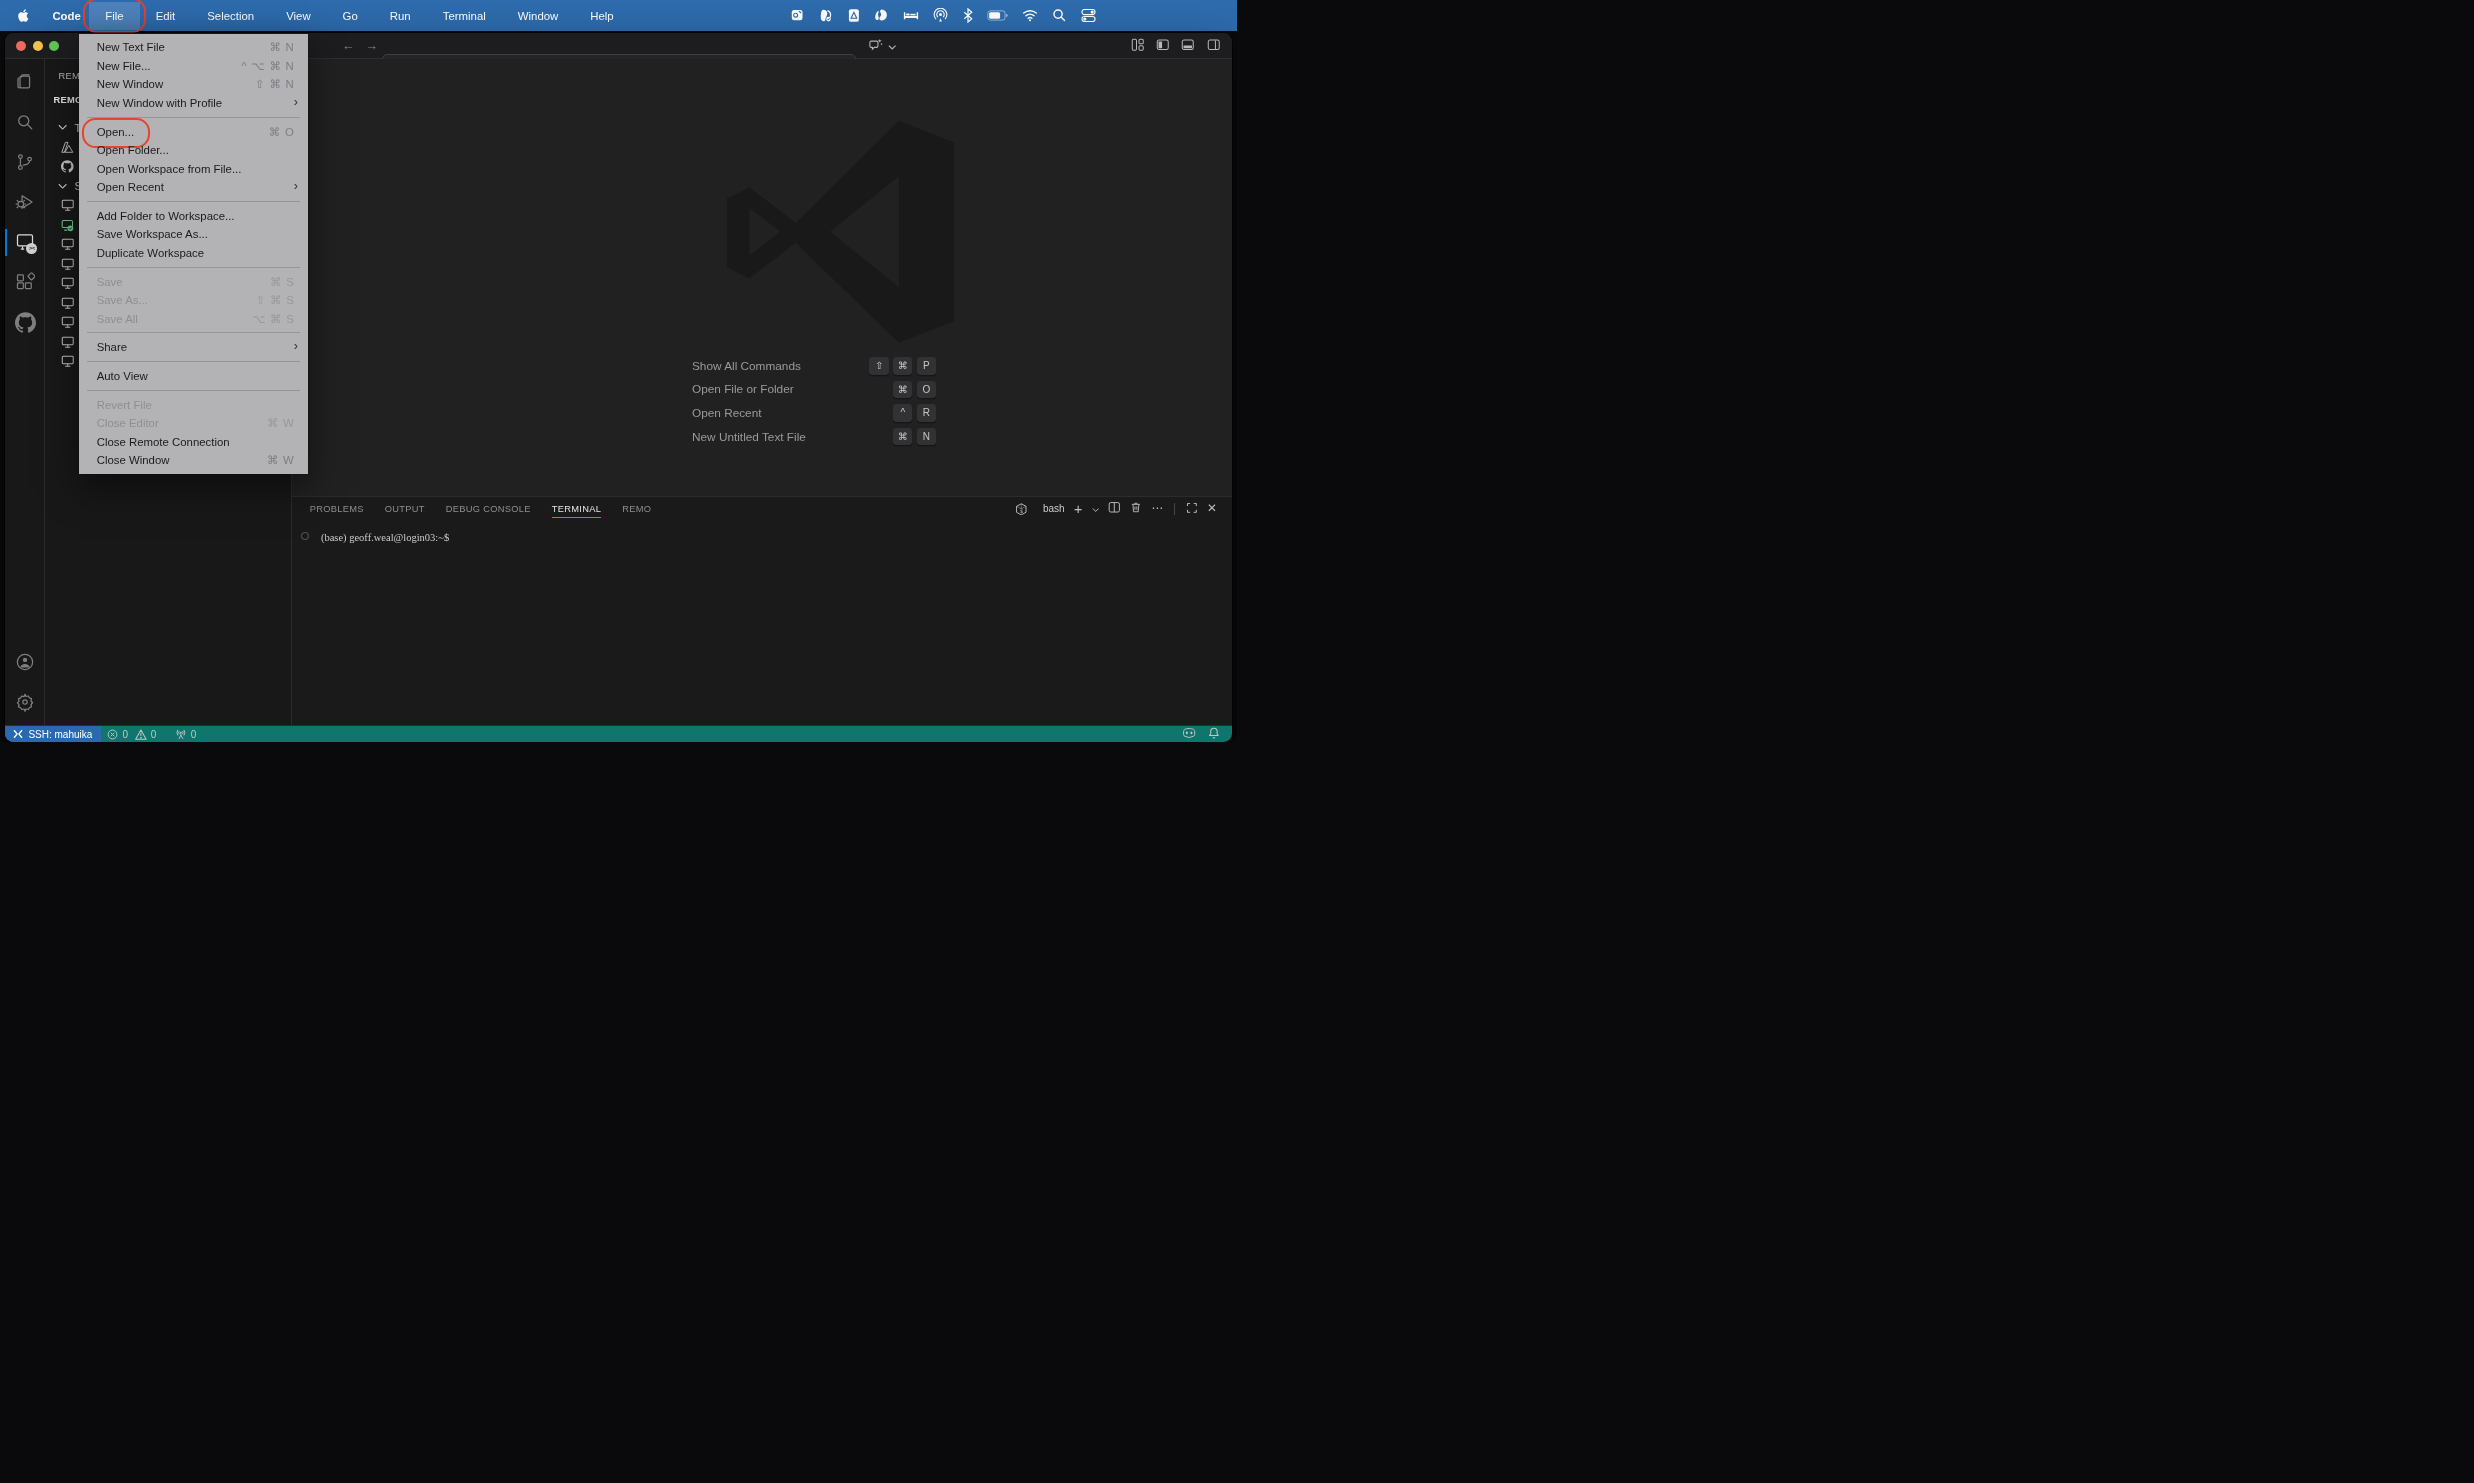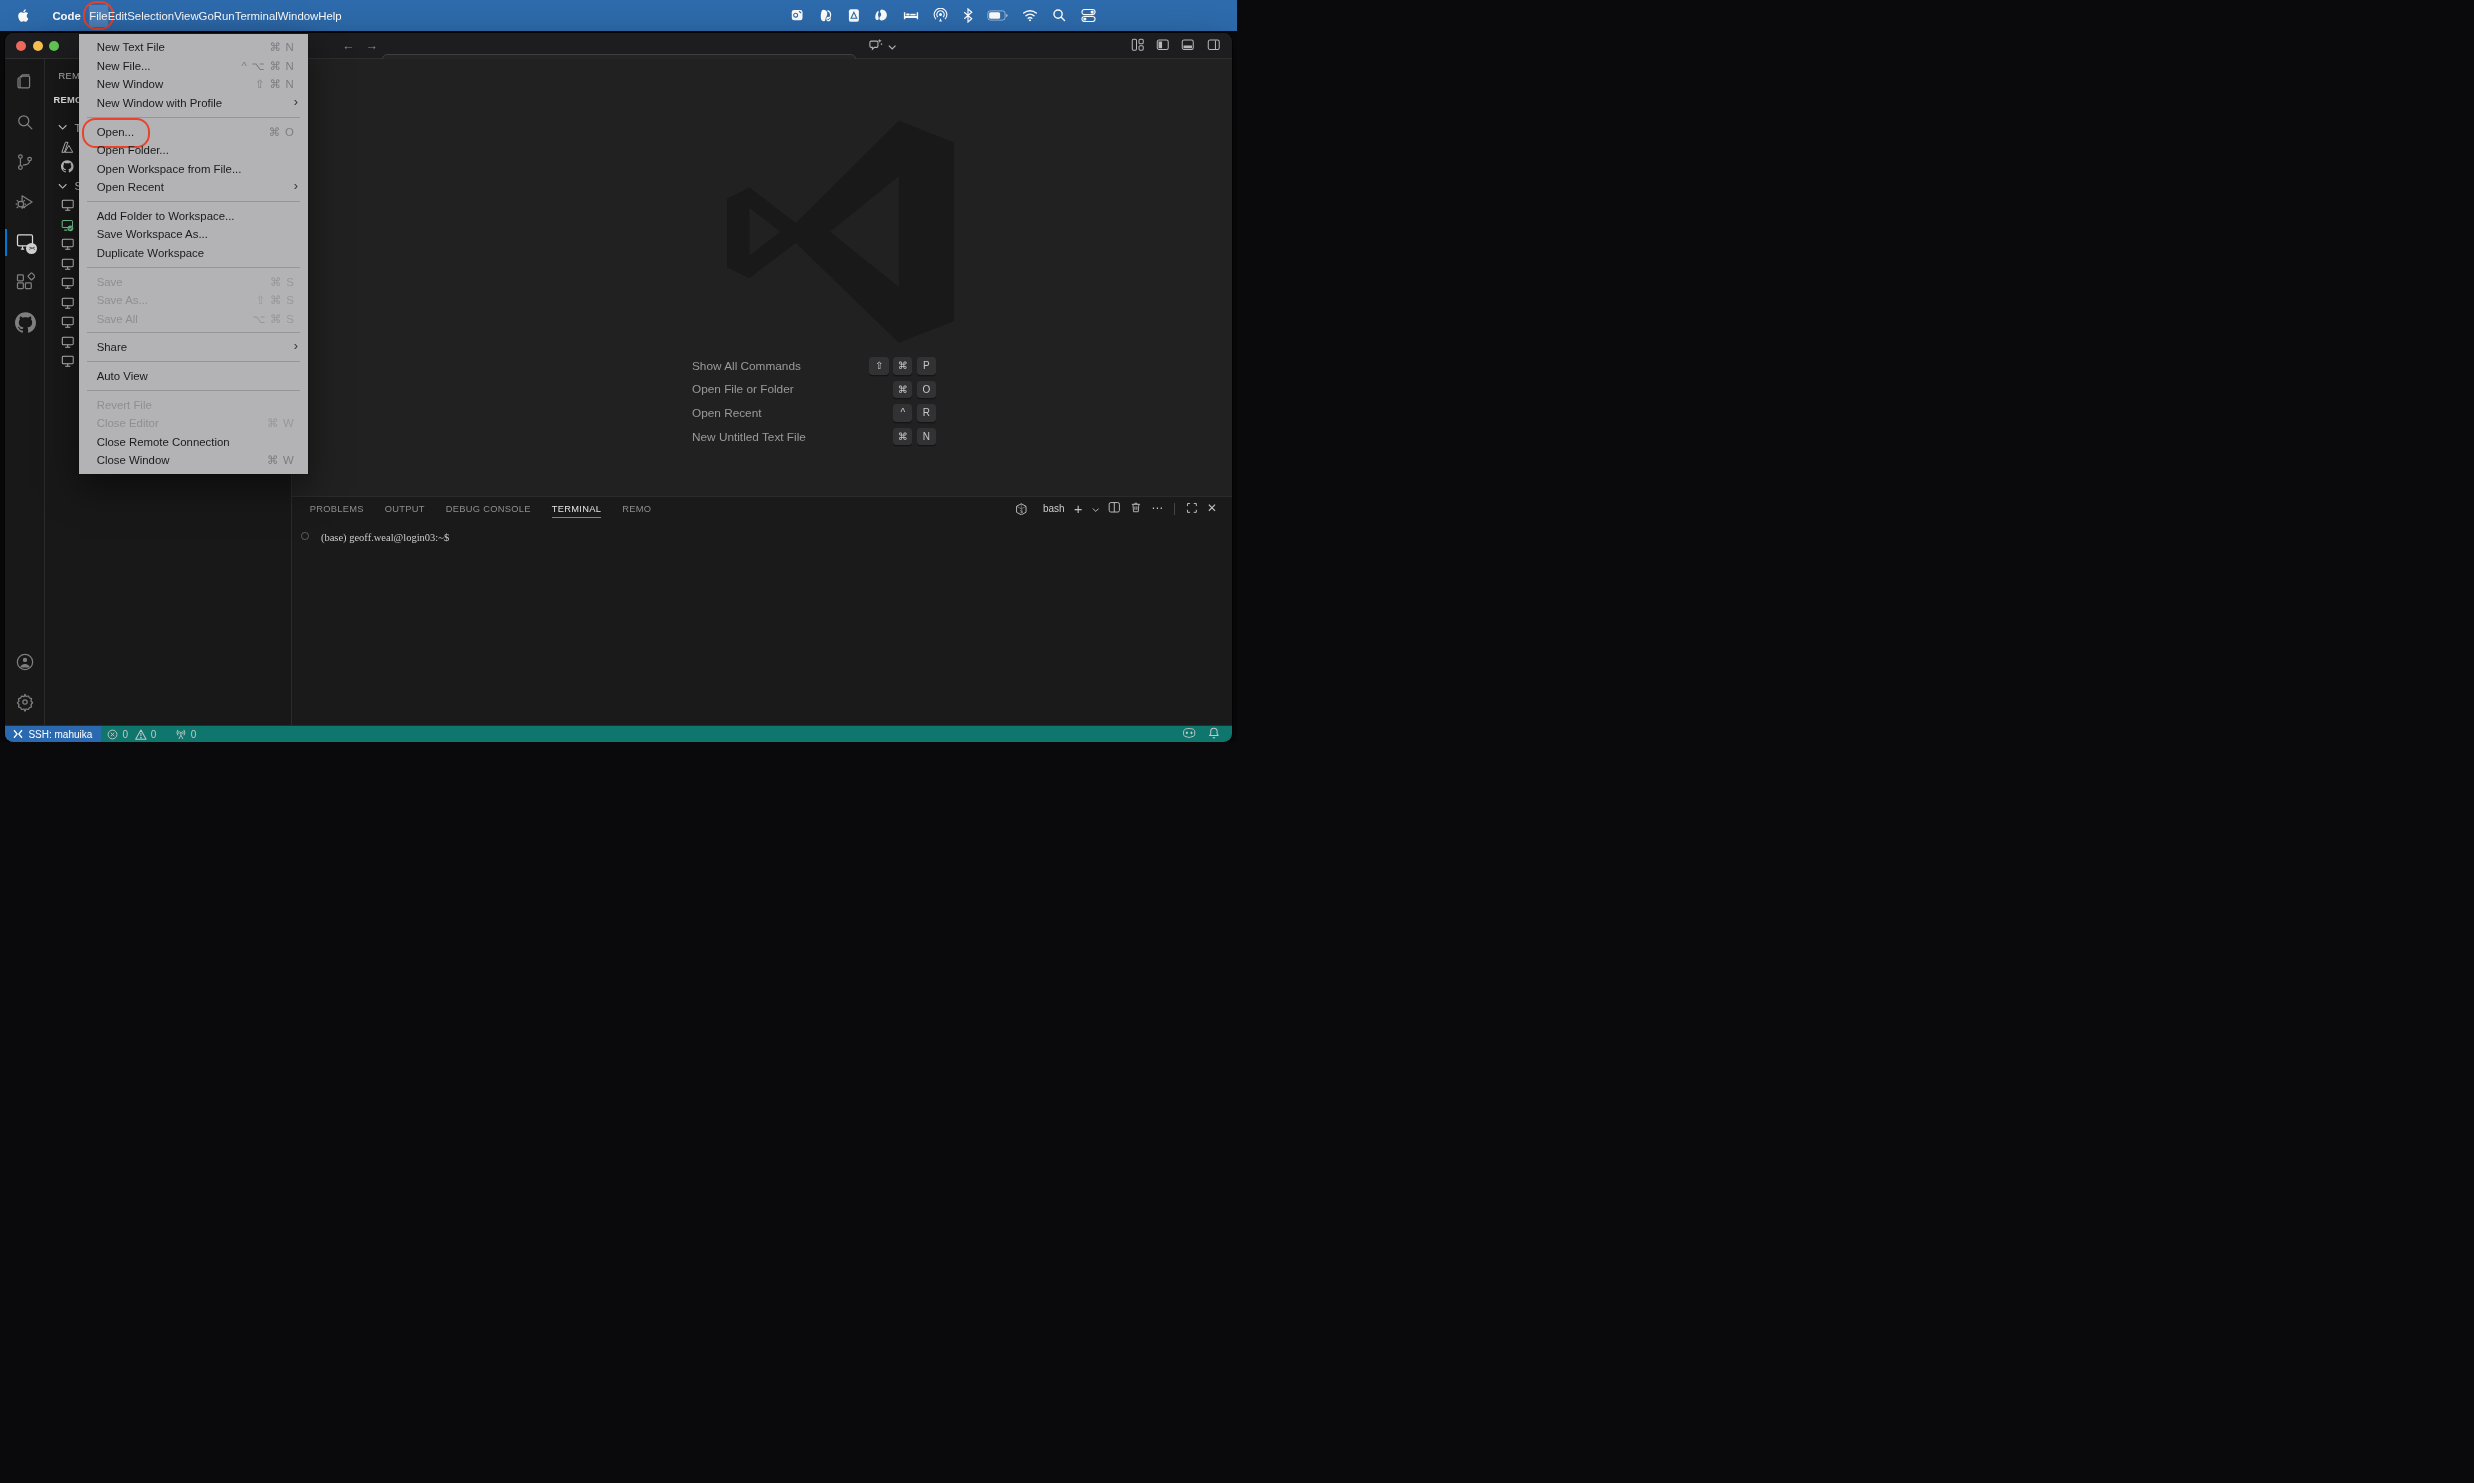--- a/index.html
+++ b/index.html
@@ -6,21 +6,21 @@
   html,body { width:1237px; height:742px; overflow:hidden; background:#0a0a0c;
               font-family:"Liberation Sans", sans-serif; -webkit-font-smoothing:antialiased; }
   .page { position:relative; width:1237px; height:742px; }
 
   
   .menubar { position:absolute; left:0; top:0; width:1237px; height:31px; background:#2e6cae;
              display:flex; align-items:center; padding-left:17px; color:#fff; z-index:5; }
   .apple { width:13.5px; height:16px; margin-right:13.5px; display:flex; align-items:center; }
   .appname { font-weight:bold; font-size:11.4px; padding:0 8.4px; }
   .mb-menus { display:flex; height:22px; align-items:center; }
-  .mb-menu { position:relative; height:22px; display:flex; align-items:center; padding:0 0;
+  .mb-menu { position:relative; height:28px; display:flex; align-items:center; padding:0 16px;
              font-size:11.4px; border-radius:0; }
   .mb-menu.active { background:#4f83bd; }
   .mb-menu.annotated::after { content:''; position:absolute; inset:-3.4px -6.7px;
              border:2.9px solid #e8432d; border-radius:13.5px; pointer-events:none; }
   .mb-status { position:absolute; right:141px; top:0; height:31px; display:flex; align-items:center; gap:14.3px; }
   .mb-status svg { display:block; }
 
   
   .window { position:absolute; left:5px; top:33px; width:1227px; height:709px; background:#212121;
             border-radius:8.4px; overflow:hidden; z-index:10;

